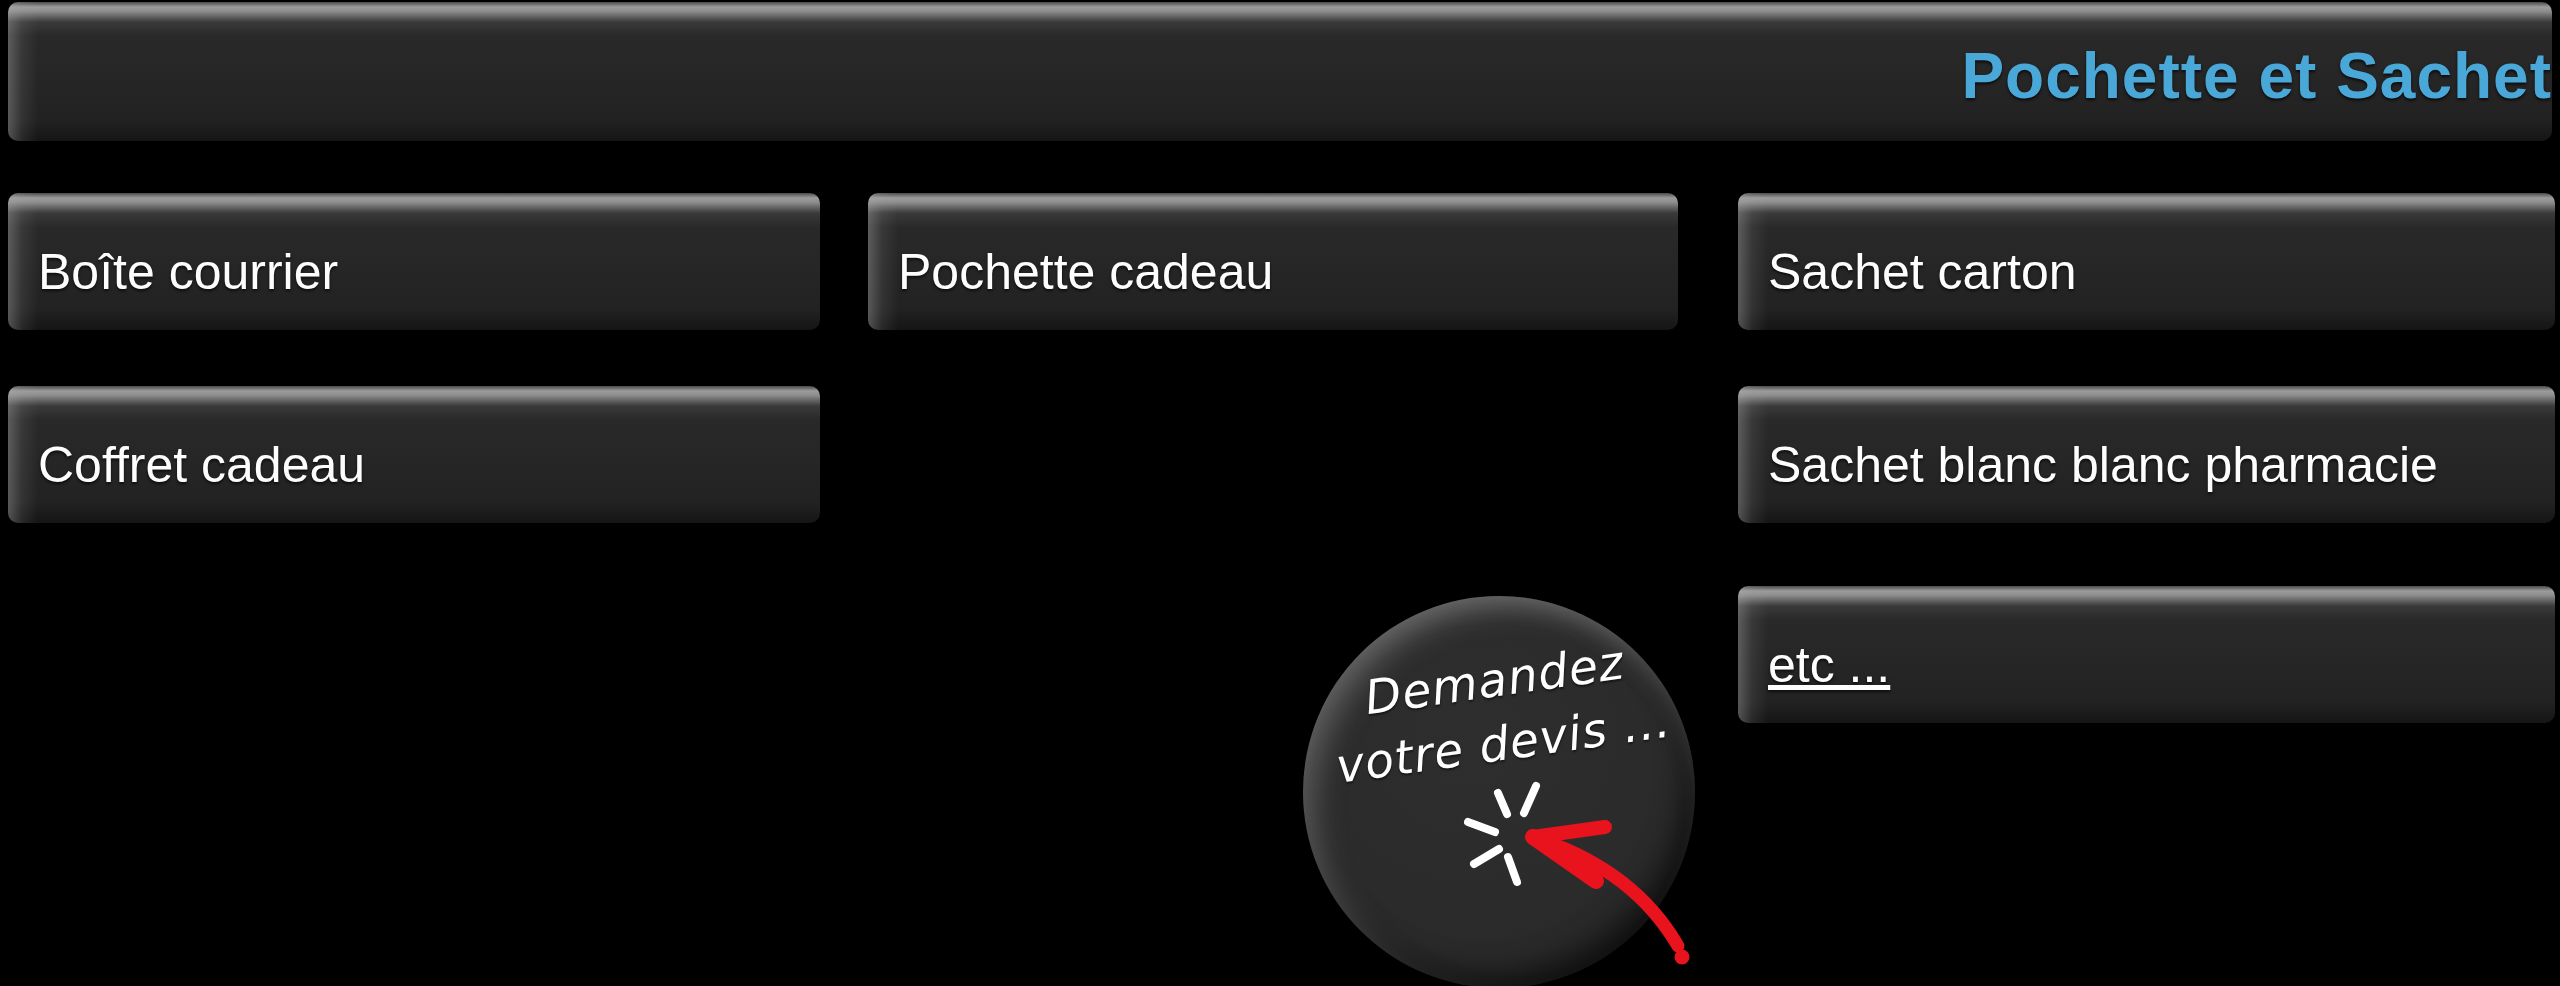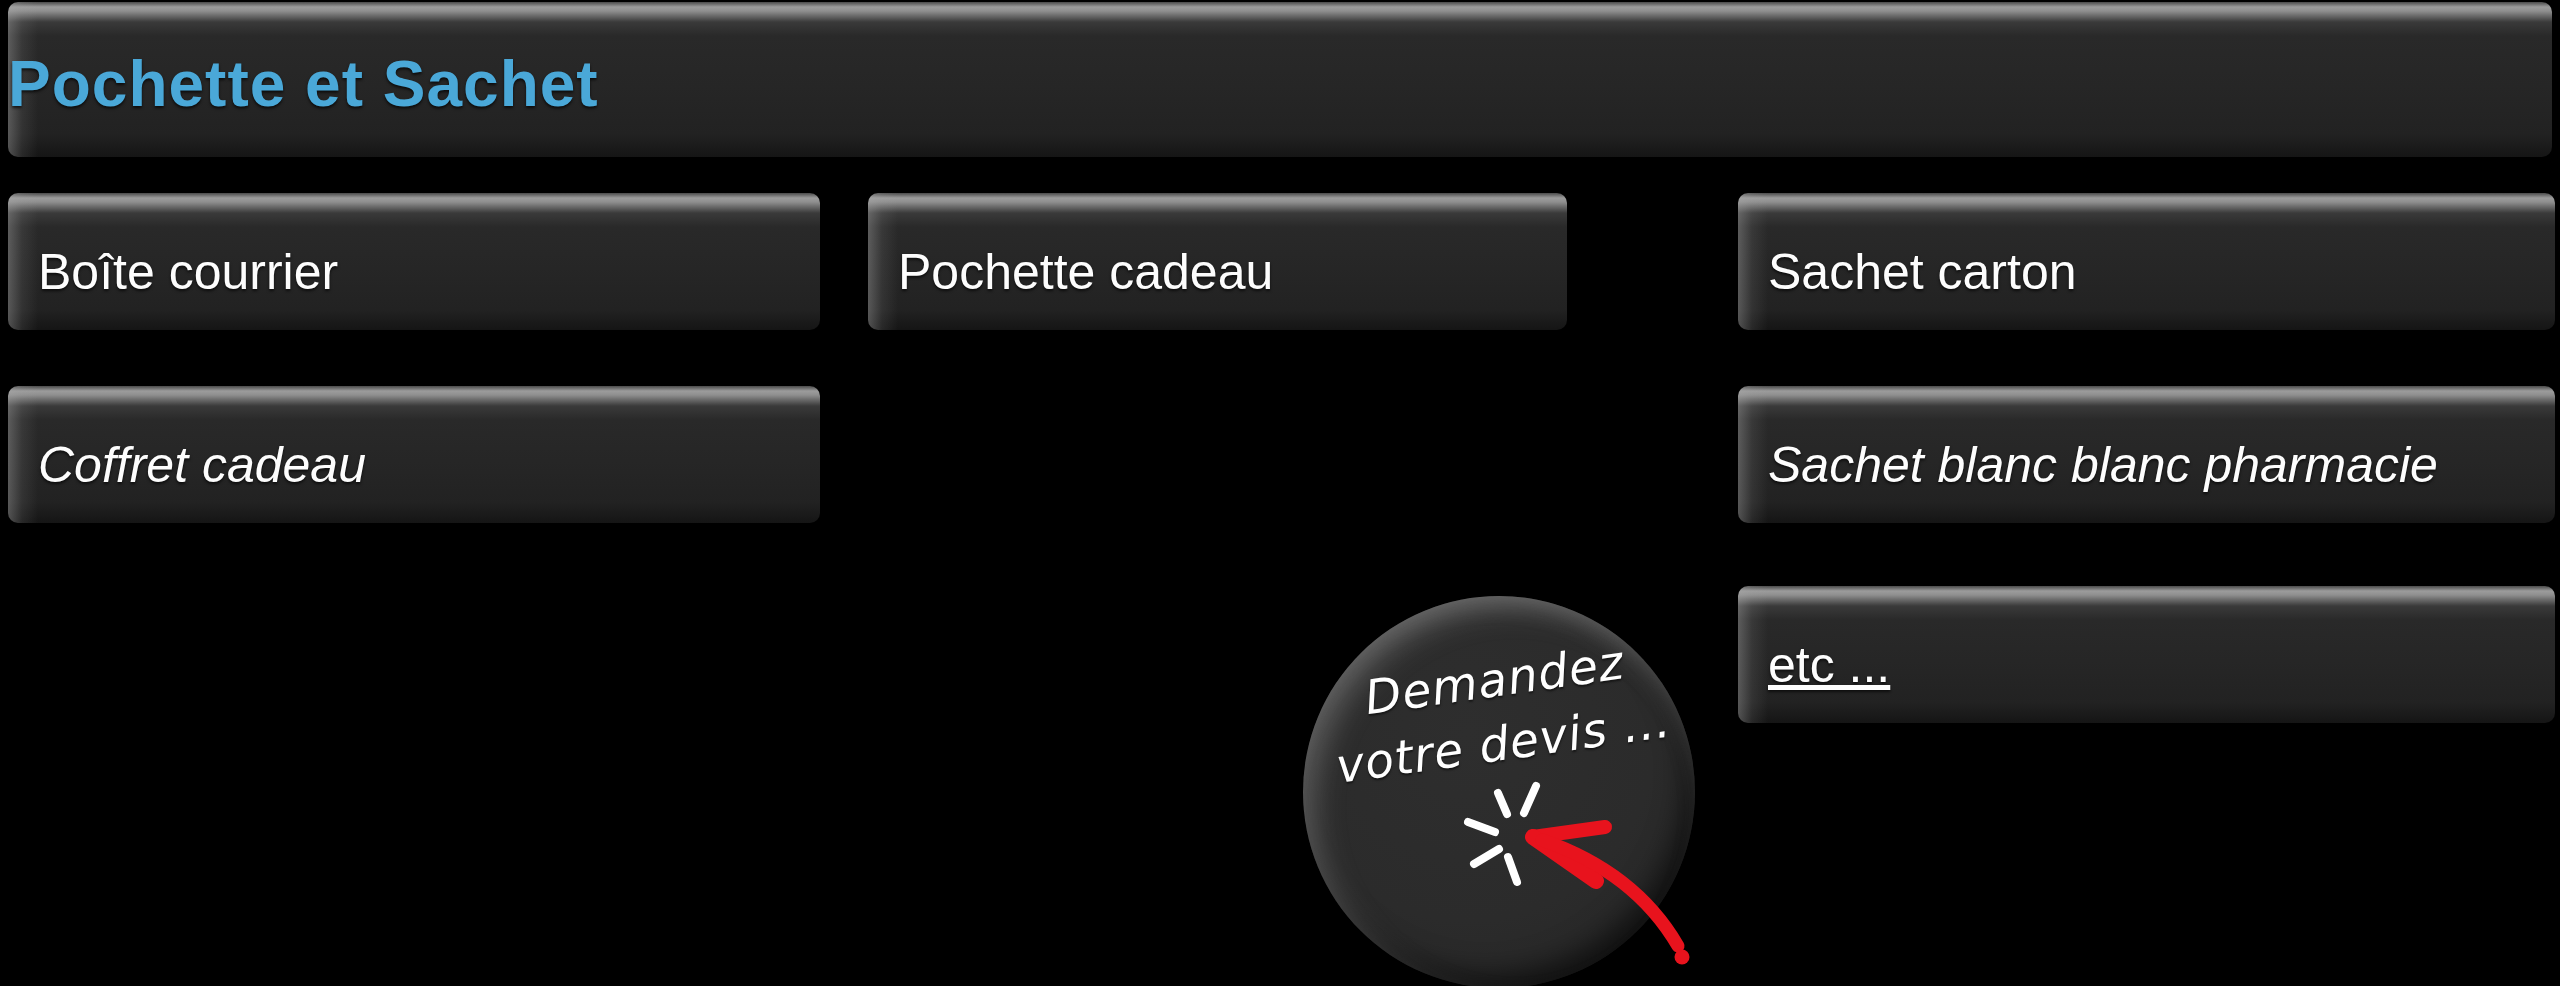--- a/index.html
+++ b/index.html
@@ -26,24 +26,24 @@
     background:
       linear-gradient(90deg, rgba(170,170,170,0.40) 0px, rgba(170,170,170,0.12) 14px, rgba(170,170,170,0) 30px),
       linear-gradient(180deg, #4a4a4a 0px, #9c9c9c 5px, #8f8f8f 9px, #3a3a3a 20px, #292929 34px, #262626 55%, #222222 85%, #151515 100%);
     box-shadow: 0 6px 10px rgba(0,0,0,0.9);
   }
 
   .header {
     left: 8px;
     top: 2px;
     width: 2544px;
-    height: 155px;
+    height: 139px;
     display: flex;
     align-items: center;
-    justify-content: flex-start;
+    justify-content: flex-end;
   }
   .header .title {
     color: #4aa8d8;
     font-weight: bold;
     font-size: 64px;
     letter-spacing: 1px;
     padding-top: 8px;
     text-shadow: 0 2px 3px rgba(0,0,0,0.7);
   }
 
@@ -52,24 +52,24 @@
     display: flex;
     align-items: center;
     padding-left: 30px;
     padding-top: 20px;
     color: #fdfdfd;
     font-size: 50px;
     cursor: pointer;
     text-shadow: 0 2px 3px rgba(0,0,0,0.65);
   }
   .r1 { top: 193px; }
-  .r2 { top: 386px; font-style: italic; }
+  .r2 { top: 386px; }
   .r3 { top: 586px; text-decoration: underline; }
   .c1 { left: 8px;    width: 812px; }
-  .c2 { left: 868px;  width: 699px; align-items: center; }
+  .c2 { left: 868px;  width: 810px; align-items: center; }
   .c3 { left: 1738px; width: 817px; }
 
   
   .badge {
     position: absolute;
     left: 1303px;
     top: 596px;
     width: 392px;
     height: 392px;
     border-radius: 50%;

